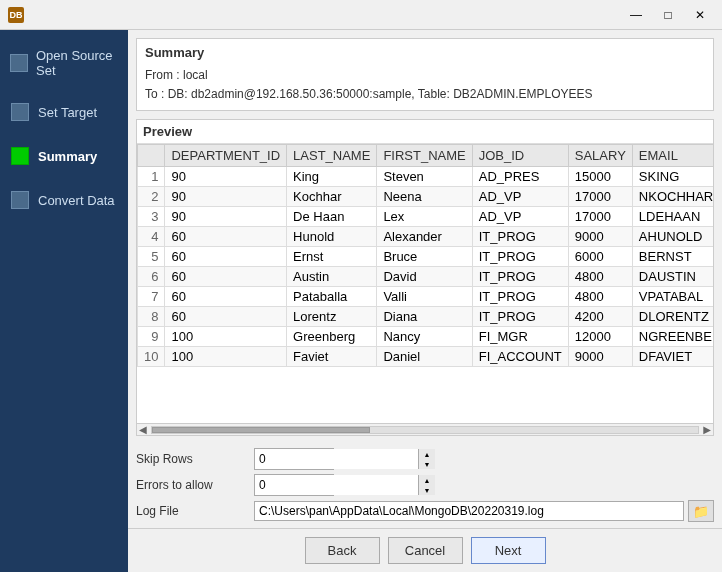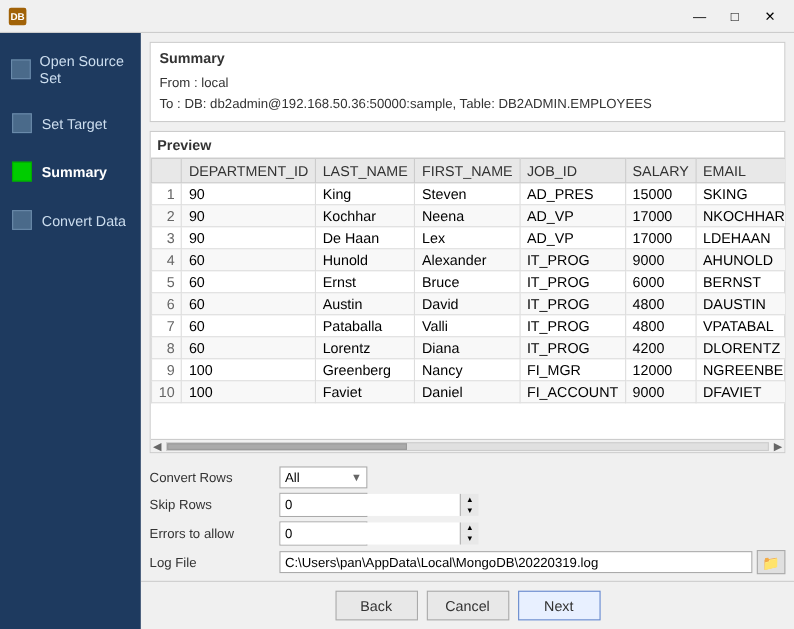--- a/index.html
+++ b/index.html
@@ -433,27 +433,20 @@
         <span class="scroll-arrow">◀</span>
         <div class="scroll-bar-track">
           <div class="scroll-bar-thumb"></div>
         </div>
         <span class="scroll-arrow">▶</span>
       </div>
     </div>
 
     <div class="form-section">
       <div class="form-row">
-        <span class="form-label">Convert Rows</span>
-        <div class="select-control">
-          <span class="select-inner">All</span>
-          <span class="select-arrow">▼</span>
-        </div>
-      </div>
-      <div class="form-row">
         <span class="form-label">Skip Rows</span>
         <div class="spinner-control">
           <input class="spinner-value" type="text" value="0" style="">
           <div class="spinner-btns">
             <button class="spinner-btn">▲</button>
             <button class="spinner-btn">▼</button>
           </div>
         </div>
       </div>
       <div class="form-row">

